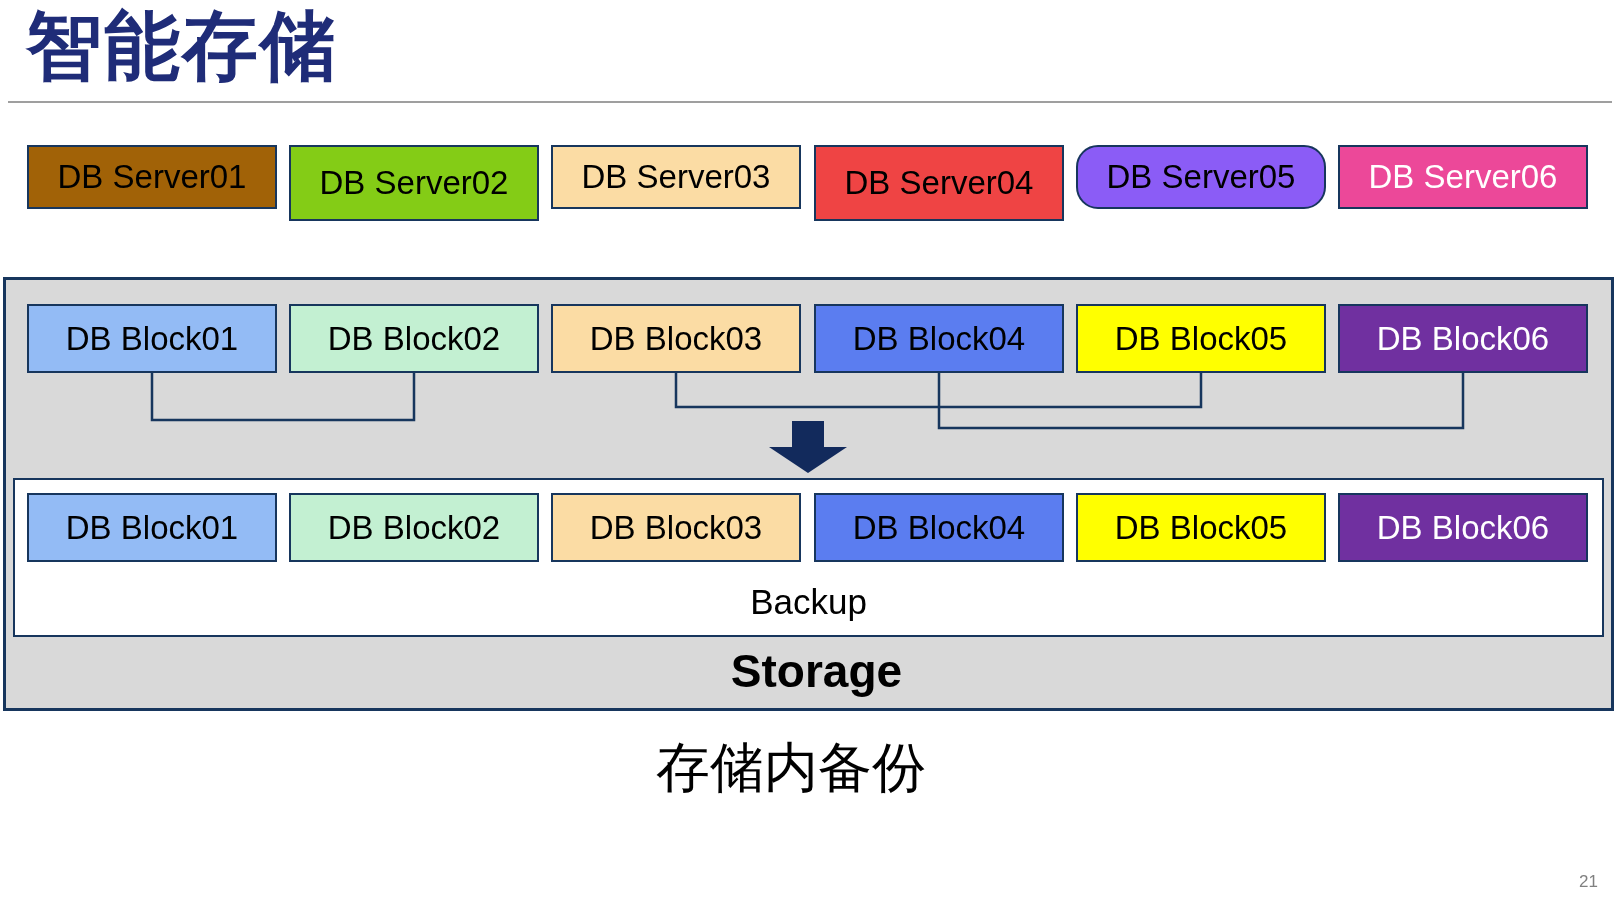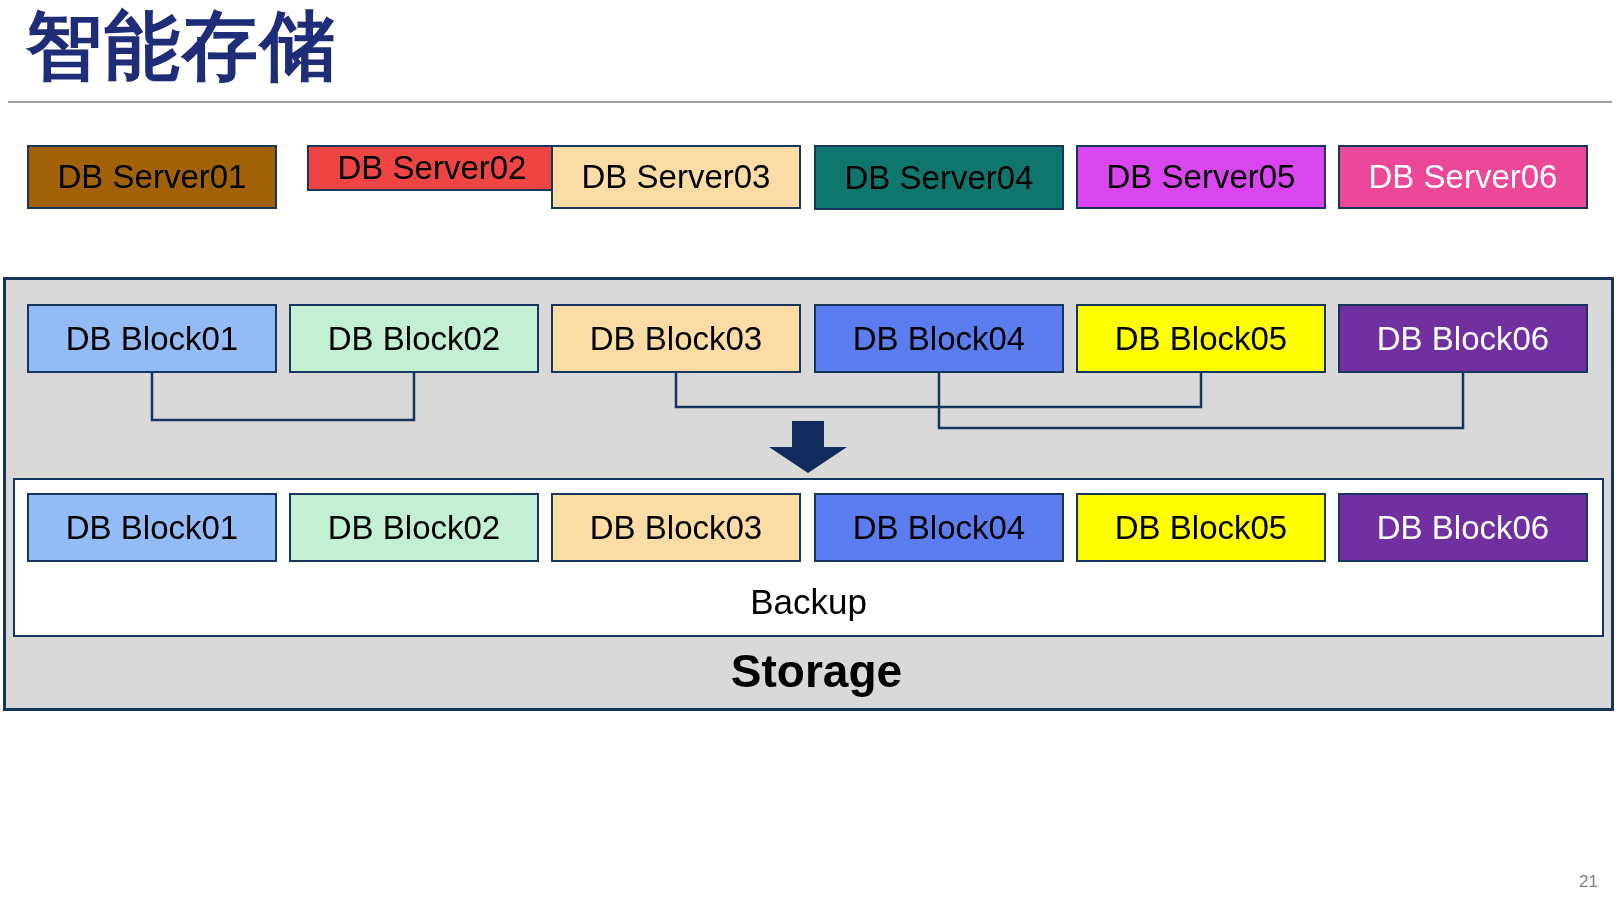--- a/index.html
+++ b/index.html
@@ -84,24 +84,24 @@
 </head>
 <body>
 
 <div class="slide">
 
   <div class="title">智能存储</div>
   <div class="title-rule"></div>
 
   <div class="row" id="server-row">
       <div class="box" style="left: 27px; height: 64px; background: #a16207; color: rgb(0, 0, 0);">DB Server01</div>
-      <div class="box" style="left: 307px; height: 46px; background: #ef4444; color: rgb(0, 0, 0);">DB Server02</div>
+      <div class="box" style="left: 289px; height: 76px; background: #84cc16; color: rgb(0, 0, 0);">DB Server02</div>
       <div class="box" style="left: 551px; height: 64px; background: rgb(251, 220, 164); color: rgb(0, 0, 0);">DB Server03</div>
-      <div class="box" style="left: 814px; height: 65px; background: #0f766e; color: rgb(0, 0, 0);">DB Server04</div>
-      <div class="box" style="left: 1076px; height: 64px; background: #d946ef; color: rgb(0, 0, 0);">DB Server05</div>
+      <div class="box" style="left: 814px; height: 76px; background: #ef4444; color: rgb(0, 0, 0);">DB Server04</div>
+      <div class="box" style="left: 1076px; height: 64px; background: #8b5cf6; color: rgb(0, 0, 0); border-radius: 22px;">DB Server05</div>
       <div class="box" style="left: 1338px; height: 64px; background: #ec4899; color: rgb(255, 255, 255);">DB Server06</div>
     </div>
 
   <div class="storage-container"></div>
 
   <div class="backup-box"></div>
 
   <div class="row" id="upper-row">
       <div class="box" style="left: 27px; height: 69px; background: rgb(147, 187, 245); color: rgb(0, 0, 0);">DB Block01</div>
       <div class="box" style="left: 289px; height: 69px; background: rgb(195, 240, 210); color: rgb(0, 0, 0);">DB Block02</div>
@@ -123,17 +123,18 @@
       <polyline points="152,373 152,420 414,420 414,373" fill="none" stroke="#17365d" stroke-width="2.5"></polyline>
       <polyline points="676,373 676,407 1201,407 1201,373" fill="none" stroke="#17365d" stroke-width="2.5"></polyline>
       <polyline points="939,373 939,428 1463,428 1463,373" fill="none" stroke="#17365d" stroke-width="2.5"></polyline>
       <polygon points="792,421 824,421 824,447 847,447 808,473 769,447 792,447" fill="#122a5c"></polygon>
     </svg>
 
   <div class="backup-label">Backup</div>
   <div class="storage-label">Storage</div>
 
   <div class="caption">
+    <div>存储内备份</div>
   </div>
 
   <div class="page-number">21</div>
 
 </div>
 
 </body></html>

